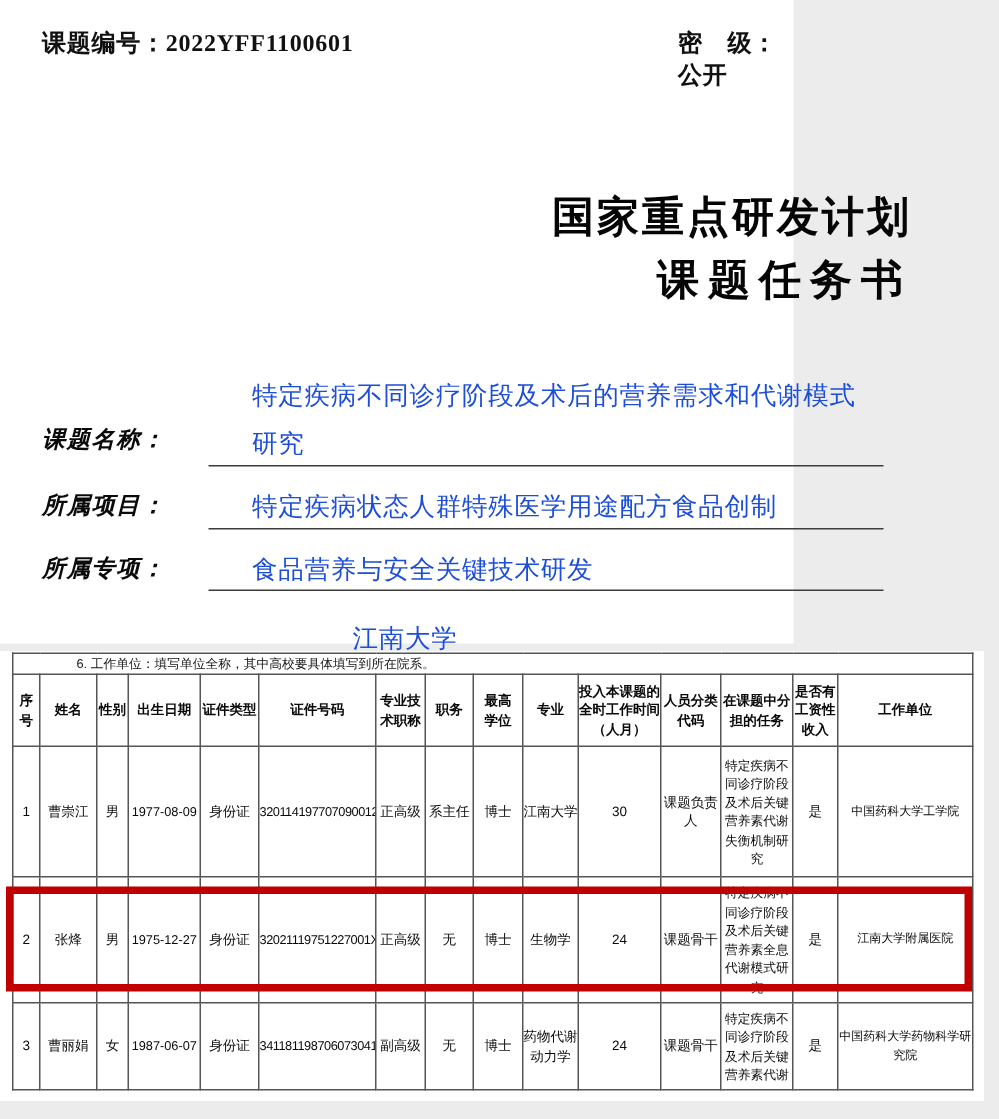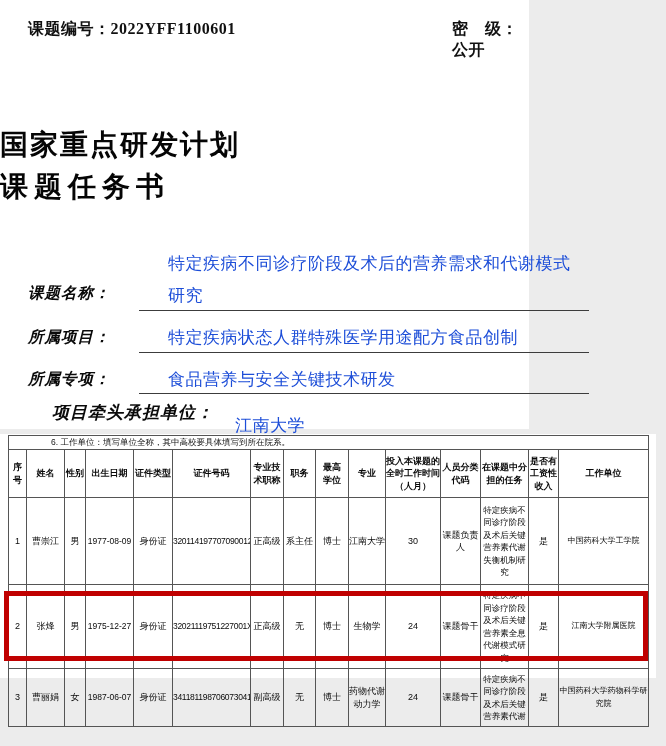--- a/index.html
+++ b/index.html
@@ -4,26 +4,26 @@
 <style>
   html,body{margin:0;padding:0;}
   body{
     width:666px;height:746px;position:relative;overflow:hidden;
     background:#ececec;
     font-family:"Liberation Sans","DejaVu Sans",sans-serif;
     color:#111;
   }
   .sheet{position:absolute;background:#ffffff;}
   #sheet-top{left:0;top:0;width:529px;height:429px;}
-  #sheet-bottom{left:0;top:434px;width:656px;height:244px;}
+  #sheet-bottom{left:0;top:434px;width:656px;height:300px;}
   .abs{position:absolute;}
   .lbl{font-weight:bold;font-size:15.5px;color:#0a0a0a;letter-spacing:1px;font-style:italic;}
   .val{font-family:"Liberation Serif","DejaVu Serif",serif;font-size:17px;color:#1d4ed8;letter-spacing:0.5px;white-space:nowrap;}
   .docno{font-weight:bold;font-size:16px;letter-spacing:0.5px;font-family:"Liberation Serif","DejaVu Serif",serif;}
-  .title{width:608px;text-align:left;font-weight:bold;font-size:28px;letter-spacing:2px;color:#050505;}
+  .title{width:608px;text-align:right;font-weight:bold;font-size:28px;letter-spacing:2px;color:#050505;}
   .uline{height:1px;background:#3c3c3c;}
   
   table#ptable{
     position:absolute;left:8px;top:1px;
     width:640px;border-collapse:collapse;table-layout:fixed;
     font-size:9px;line-height:12.5px;color:#0a0a0a;
   }
   #ptable td,#ptable th{
     border:1px solid #555;
     text-align:center;vertical-align:middle;
@@ -62,21 +62,20 @@
   <div class="abs uline" style="left:139px;top:310px;width:450px;"></div>
 
   <div class="abs lbl" style="left:28px;top:327px;">所属项目：</div>
   <div class="abs val" style="left:168px;top:326px;">特定疾病状态人群特殊医学用途配方食品创制</div>
   <div class="abs uline" style="left:139px;top:352px;width:450px;"></div>
 
   <div class="abs lbl" style="left:28px;top:369px;">所属专项：</div>
   <div class="abs val" style="left:168px;top:368px;">食品营养与安全关键技术研发</div>
   <div class="abs uline" style="left:139px;top:393px;width:450px;"></div>
 
-  <div class="abs lbl" style="left:52px;top:401px;font-size:17px;">项目牵头承担单位：</div>
   <div class="abs val" style="left:235px;top:414px;">江南大学</div>
 </div>
 
 <div class="sheet" id="sheet-bottom">
   <table id="ptable">
     <colgroup>
       <col style="width:18px">
         <col style="width:38px">
         <col style="width:21px">
       <col style="width:48px">

